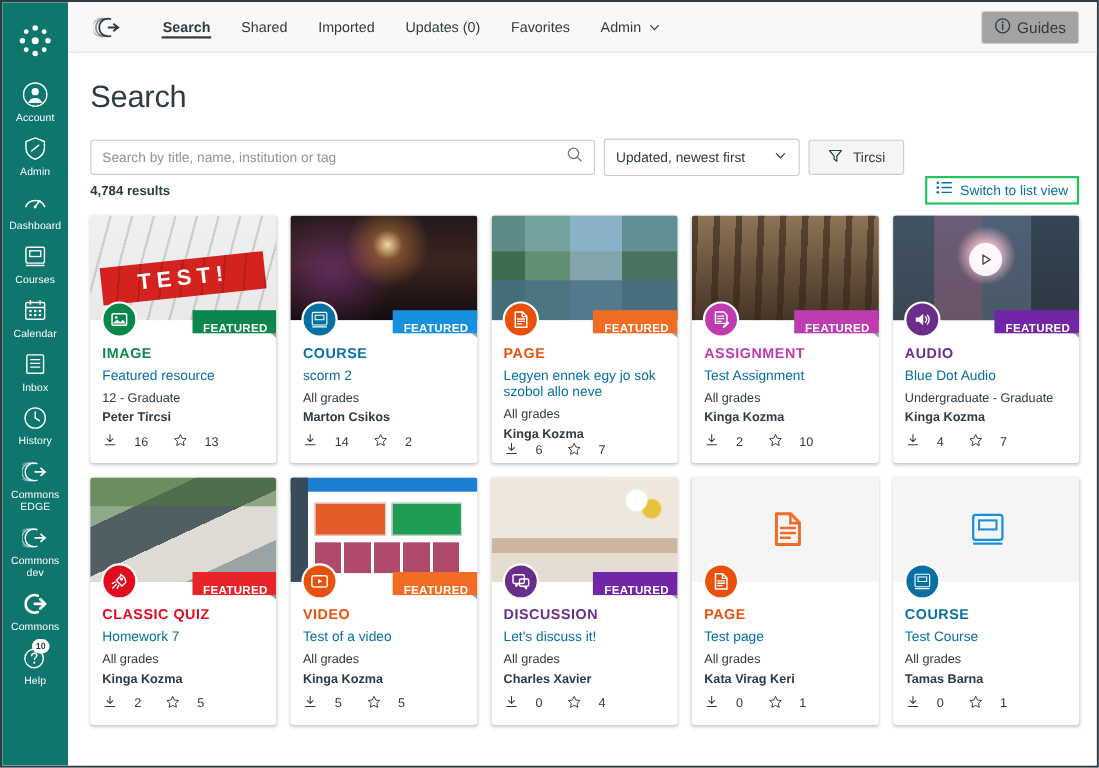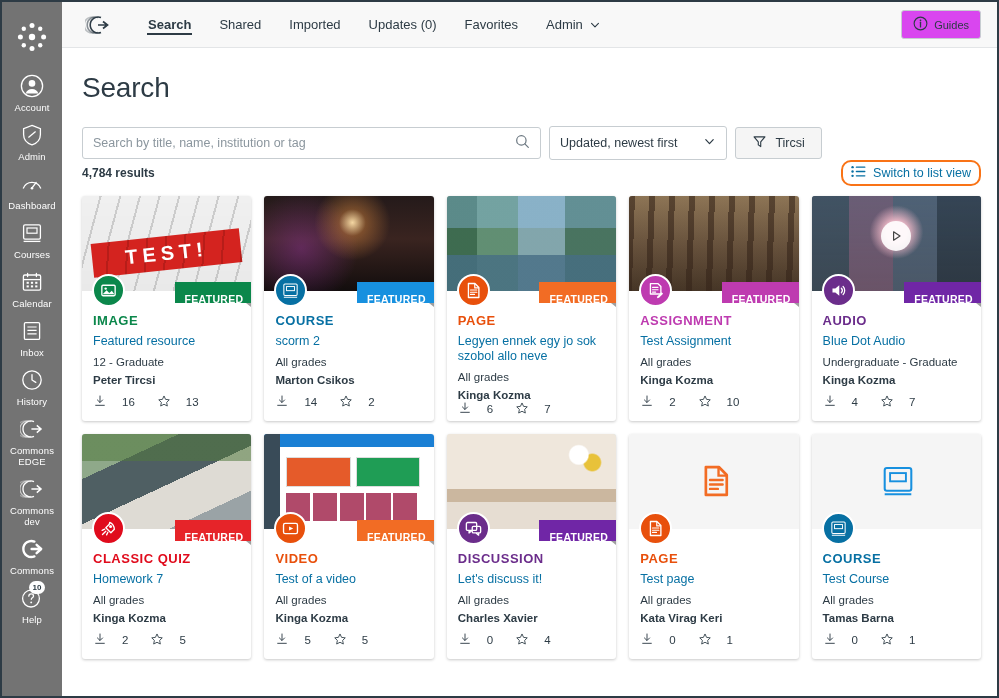--- a/index.html
+++ b/index.html
@@ -14,21 +14,21 @@
     width: 999px; height: 698px;
     border: 2px solid #2d3b45;
     background: #ffffff;
     display: flex;
     overflow: hidden;
   }
 
   
   #sidebar {
     width: 60px;
-    background: #737373;
+    background: #0f766e;
     flex: 0 0 60px;
     display: flex;
     flex-direction: column;
     align-items: center;
     padding-top: 10px;
     color: #ffffff;
   }
   #sidebar .logo {
     width: 38px; height: 38px;
     margin: 6px 0 16px 0;
@@ -121,23 +121,23 @@
   }
   .topnav-item .chev { margin-left: 6px; display: inline-flex; }
   #guides-btn {
     margin-left: auto;
     display: flex;
     align-items: center;
     gap: 6px;
     border: 1px solid #c7cdd1;
     border-radius: 3px;
     padding: 5px 11px;
-    font-size: 11px;
+    font-size: 14px;
     color: #2d3b45;
-    background: #d946ef;
+    background: #a3a3a3;
     cursor: pointer;
   }
 
   
   #content {
     flex: 1;
     padding: 18px 16px 0 20px;
     overflow: hidden;
   }
   #page-title {
@@ -211,22 +211,22 @@
     margin-bottom: 12px;
     height: 22px;
   }
   #results-count {
     font-size: 12px;
     color: #2d3b45;
     font-weight: bold;
   }
   #switch-view-wrap {
     margin-left: auto;
-    border: 2px solid #f97316;
-    border-radius: 10px;
+    border: 2px solid #22c55e;
+    border-radius: 0;
     padding: 2px 8px;
     display: flex;
     align-items: center;
     gap: 7px;
     cursor: pointer;
   }
   #switch-view-label {
     font-size: 12.5px;
     color: #0770A3;
   }

